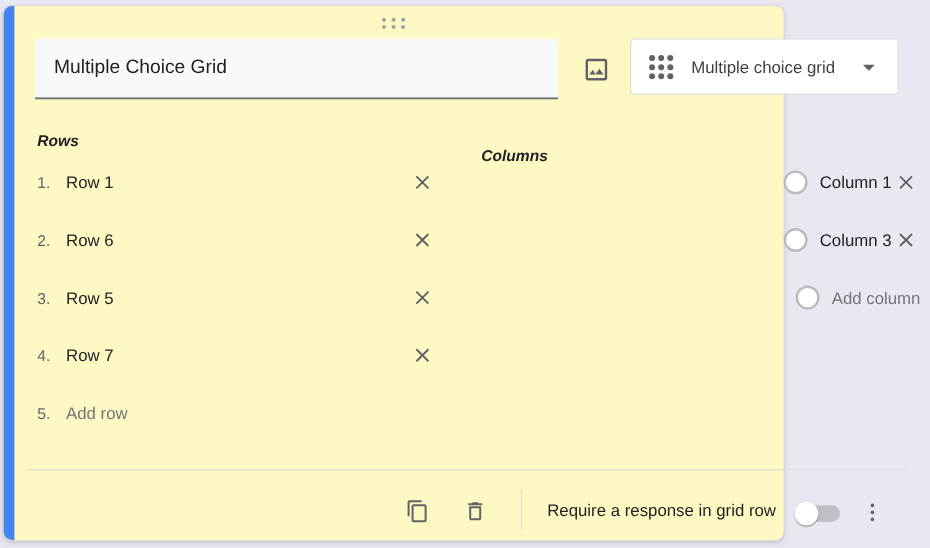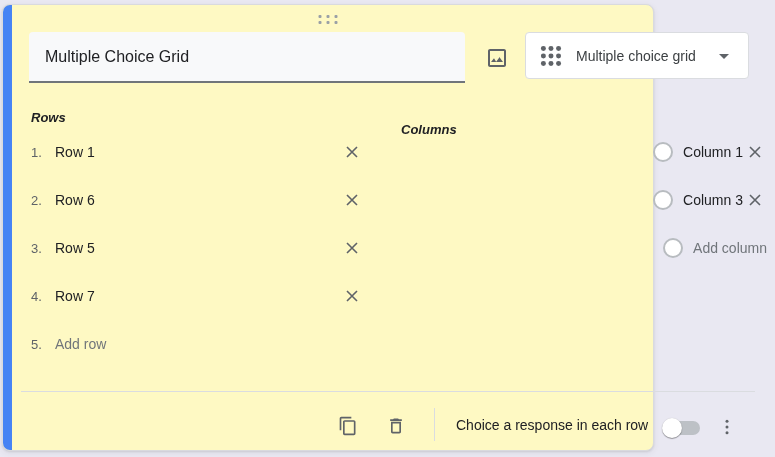--- a/index.html
+++ b/index.html
@@ -206,21 +206,21 @@
     </button>
     <button class="icon-btn del-btn">
       <span style="display:flex">
         <svg width="20" height="20" viewBox="0 0 24 24" fill="#5f6368">
             <path d="M16 9v10H8V9h8m-1.5-6h-5l-1 1H5v2h14V4h-3.5l-1-1zM18 7H6v12c0 1.1.9 2 2 2h8c1.1 0 2-.9 2-2V7z"></path>
           </svg>
       </span>
     </button>
     <div class="v-divider"></div>
 
-    <span class="require-label">Choice a response in each row</span>
+    <span class="require-label">Require a response in grid row</span>
 
     <button class="toggle">
       <span class="track"></span>
       <span class="thumb"></span>
     </button>
 
     <button class="icon-btn kebab-btn">
       <span style="display:flex">
         <svg width="20" height="20" viewBox="0 0 24 24" fill="#5f6368">
           <circle cx="12" cy="5" r="1.8"></circle>

